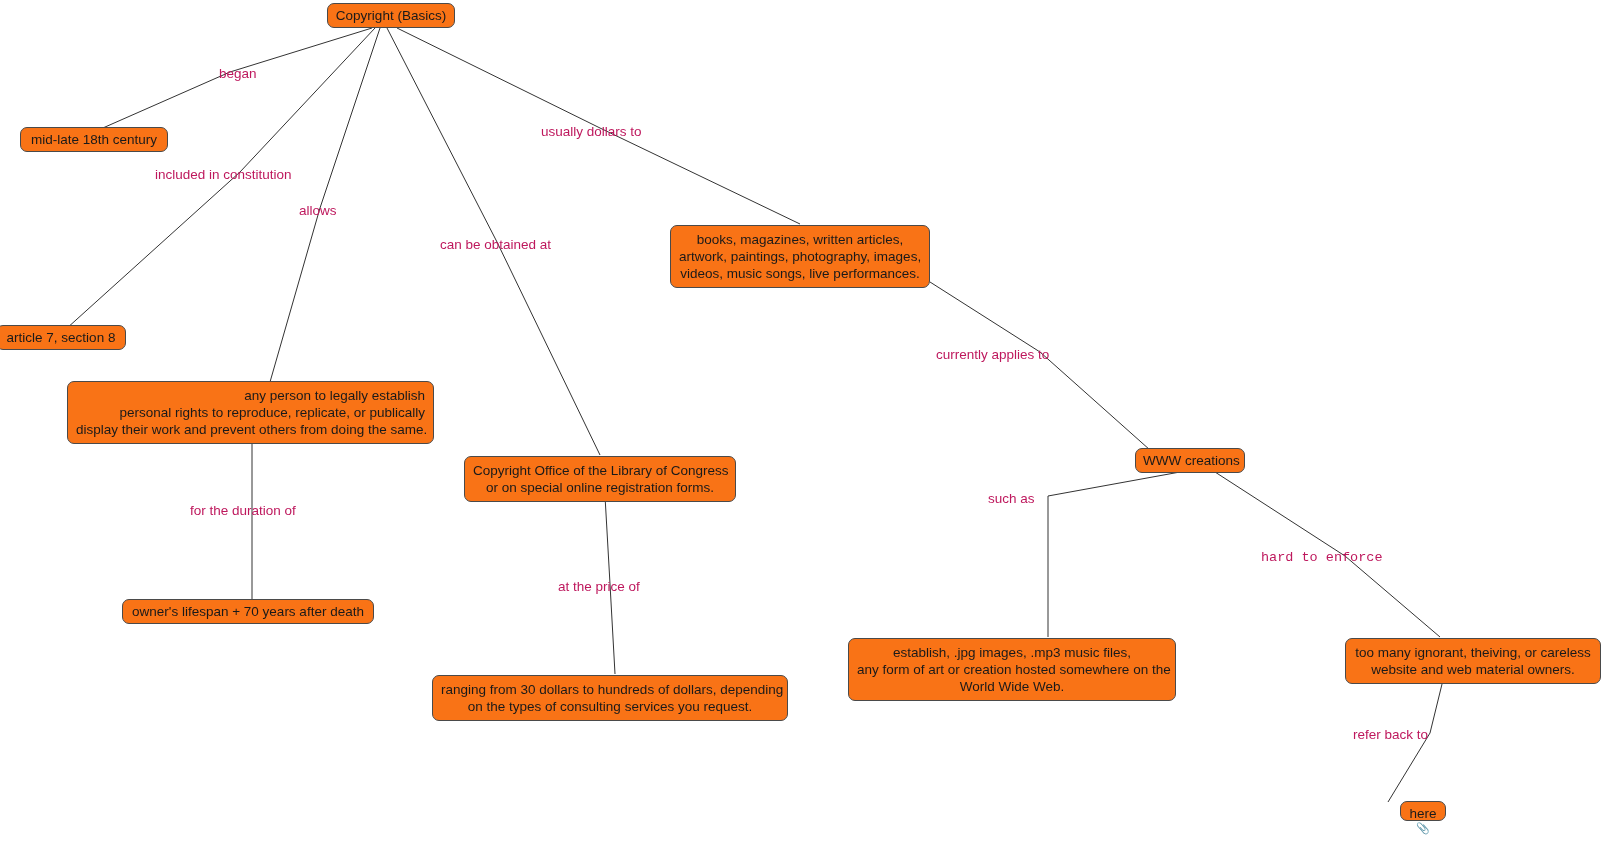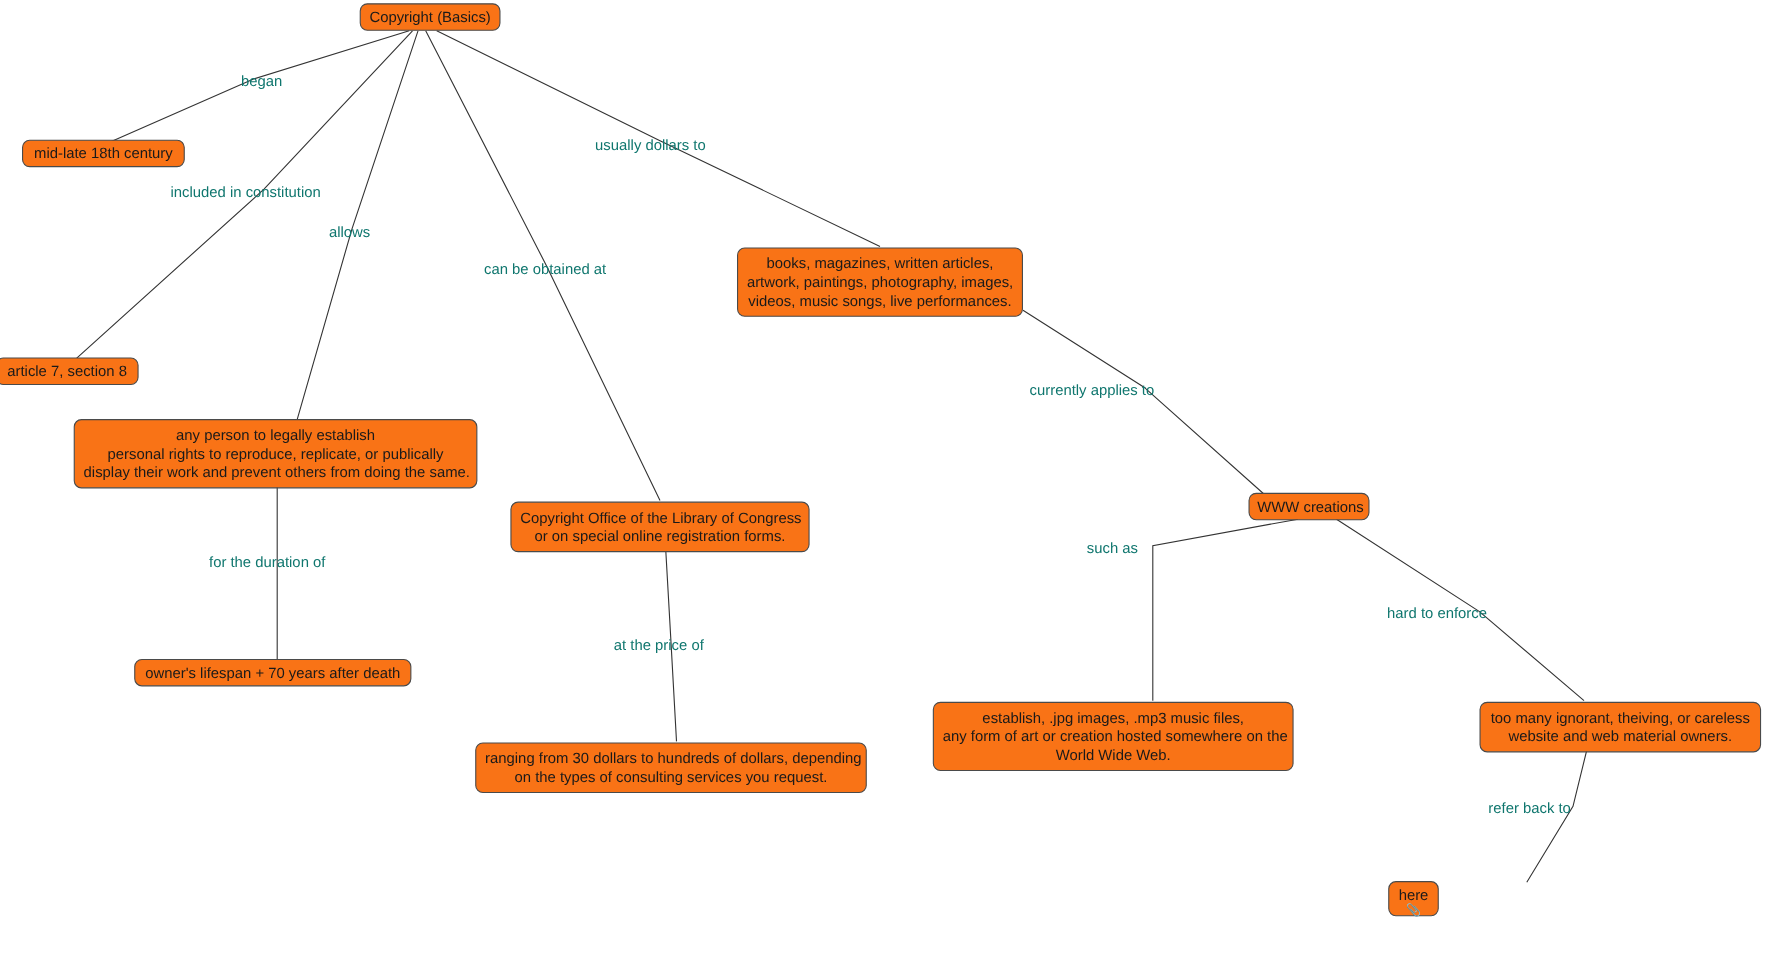--- a/index.html
+++ b/index.html
@@ -36,21 +36,21 @@
     padding: 3px 7px;
     white-space: pre;
     box-shadow: 0 0 0 0 rgba(0,0,0,0);
   }
   .node.multi {
     padding: 5px 8px;
   }
   .edge-label {
     position: absolute;
     font-size: 13.5px;
-    color: #0f766e;
+    color: #be185d;
     white-space: nowrap;
     background: transparent;
   }
   .node-here {
     display: flex;
     flex-direction: column;
     align-items: center;
     justify-content: flex-start;
   }
   .here-glyph {
@@ -91,21 +91,21 @@
       <path d="M 1443,680 L 1430,733 L 1388,802"></path>
     </g>
   </svg>
 
   <div class="node" style="left:327px; top:3px; width:128px;">Copyright (Basics)</div>
 
   <div class="node" style="left:20px; top:127px; width:148px;">mid-late 18th century</div>
 
   <div class="node" style="left:-4px; top:325px; width:130px;">article 7, section 8</div>
 
-  <div class="node multi" style="left:67px; top:381px; width:367px;">any person to legally establish
+  <div class="node multi" style="left:67px; top:381px; width:367px;text-align:right;">any person to legally establish
 personal rights to reproduce, replicate, or publically
 display their work and prevent others from doing the same.</div>
 
   <div class="node" style="left:122px; top:599px; width:252px;">owner's lifespan + 70 years after death</div>
 
   <div class="node multi" style="left:464px; top:456px; width:272px;">Copyright Office of the Library of Congress
 or on special online registration forms.</div>
 
   <div class="node multi" style="left:432px; top:675px; width:356px;">ranging from 30 dollars to hundreds of dollars, depending
 on the types of consulting services you request.</div>
@@ -116,21 +116,21 @@
 
   <div class="node" style="left:1135px; top:448px; width:110px;">WWW creations</div>
 
   <div class="node multi" style="left:848px; top:638px; width:328px;">establish, .jpg images, .mp3 music files,
 any form of art or creation hosted somewhere on the
 World Wide Web.</div>
 
   <div class="node multi" style="left:1345px; top:638px; width:256px;">too many ignorant, theiving, or careless
 website and web material owners.</div>
 
-  <div class="node node-here" style="left:1262px; top:801px; width:46px; height:32px; padding:3px 5px;">
+  <div class="node node-here" style="left:1400px; top:801px; width:46px; height:20px; padding:3px 5px;">
     <span>here</span>
     <span class="here-glyph">📎</span>
   </div>
 
   <div class="edge-label" style="left:219px; top:66px;">began</div>
 
   <div class="edge-label" style="left:155px; top:167px;">included in constitution</div>
 
   <div class="edge-label" style="left:299px; top:203px;">allows</div>
 
@@ -139,17 +139,17 @@
   <div class="edge-label" style="left:541px; top:124px;">usually dollars to</div>
 
   <div class="edge-label" style="left:190px; top:503px;">for the duration of</div>
 
   <div class="edge-label" style="left:558px; top:579px;">at the price of</div>
 
   <div class="edge-label" style="left:936px; top:347px;">currently applies to</div>
 
   <div class="edge-label" style="left:988px; top:491px;">such as</div>
 
-  <div class="edge-label" style="left:1261px; top:550px;">hard to enforce</div>
+  <div class="edge-label" style="left:1261px; top:550px;font-family:Liberation Mono, monospace;">hard to enforce</div>
 
   <div class="edge-label" style="left:1353px; top:727px;">refer back to</div>
 
 </div>
 
 </body></html>

